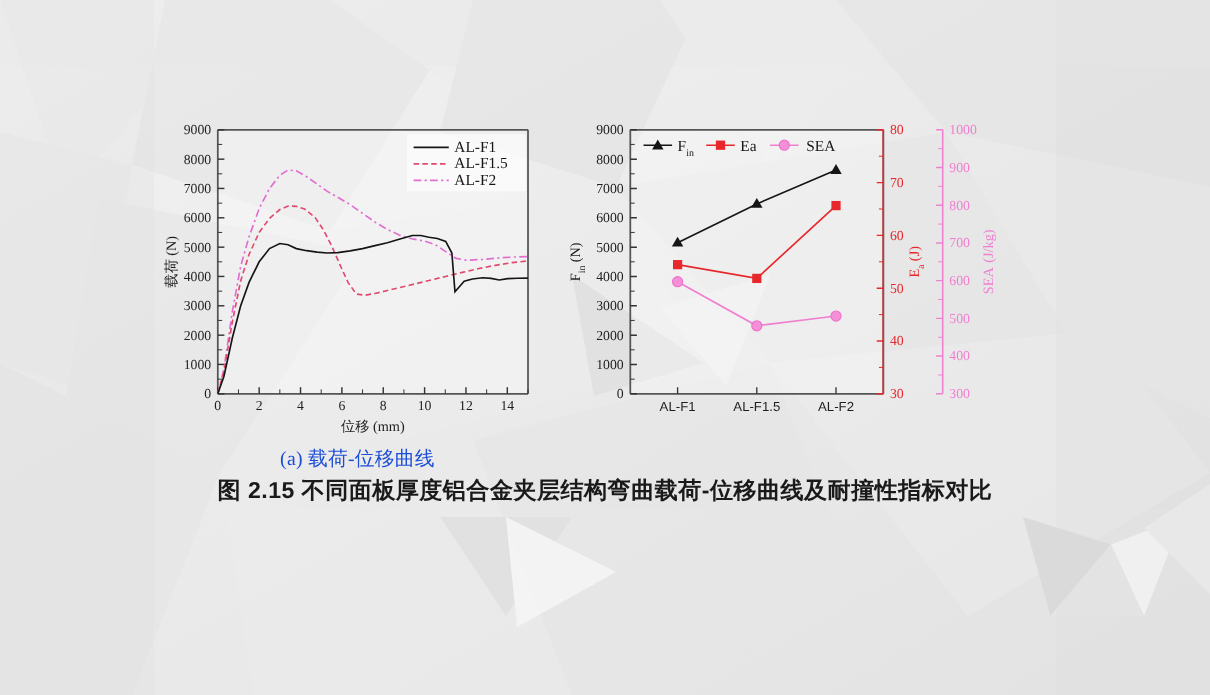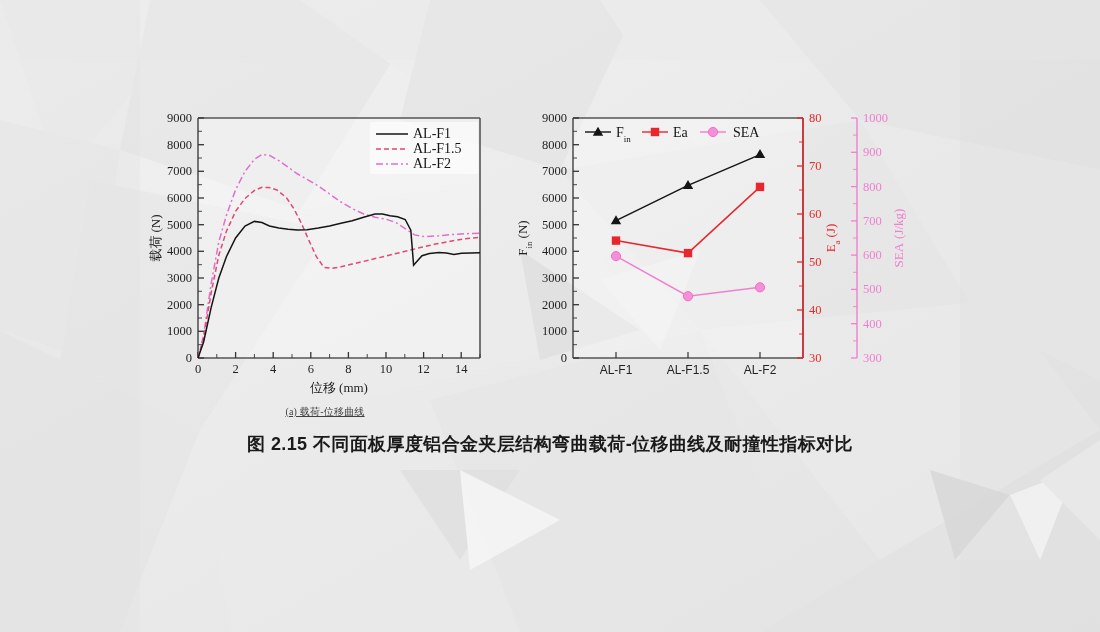--- a/index.html
+++ b/index.html
@@ -10,26 +10,26 @@
     position:relative;
   }
   #bg{position:absolute;inset:0;z-index:0;}
   #content{position:absolute;inset:0;z-index:2;}
 
   .fig-wrap{position:absolute;left:0;top:0;width:1100px;height:632px;}
 
   .panel{position:absolute;}
   .panel-caption{
     position:absolute;text-align:center;
-    font-size:10px;color:#404040;letter-spacing:.2px;
-    font-family:"Liberation Serif",serif;white-space:nowrap;text-decoration:underline;
+    font-size:18px;color:#1d4ed8;letter-spacing:.2px;
+    font-family:"Liberation Serif",serif;white-space:nowrap;
   }
   .main-caption{
     position:absolute;left:0;width:1100px;top:432px;
-    text-align:center;font-size:18px;color:#1a1a1a;
+    text-align:center;font-size:21px;color:#1a1a1a;
     font-family:"Liberation Sans",sans-serif;font-weight:600;
     letter-spacing:.4px;white-space:nowrap;
   }
 
   svg{display:block;}
   .tick-lbl{font-family:"Liberation Serif",serif;font-size:12.5px;fill:#1f1f1f;}
   .tick-lbl-red{font-family:"Liberation Serif",serif;font-size:12.5px;fill:#e8272c;}
   .tick-lbl-pink{font-family:"Liberation Serif",serif;font-size:12.5px;fill:#f07fd0;}
   .ax-title{font-family:"Liberation Serif",serif;font-size:13px;fill:#1f1f1f;}
   .ax-title-red{font-family:"Liberation Serif",serif;font-size:13px;fill:#e8272c;}

